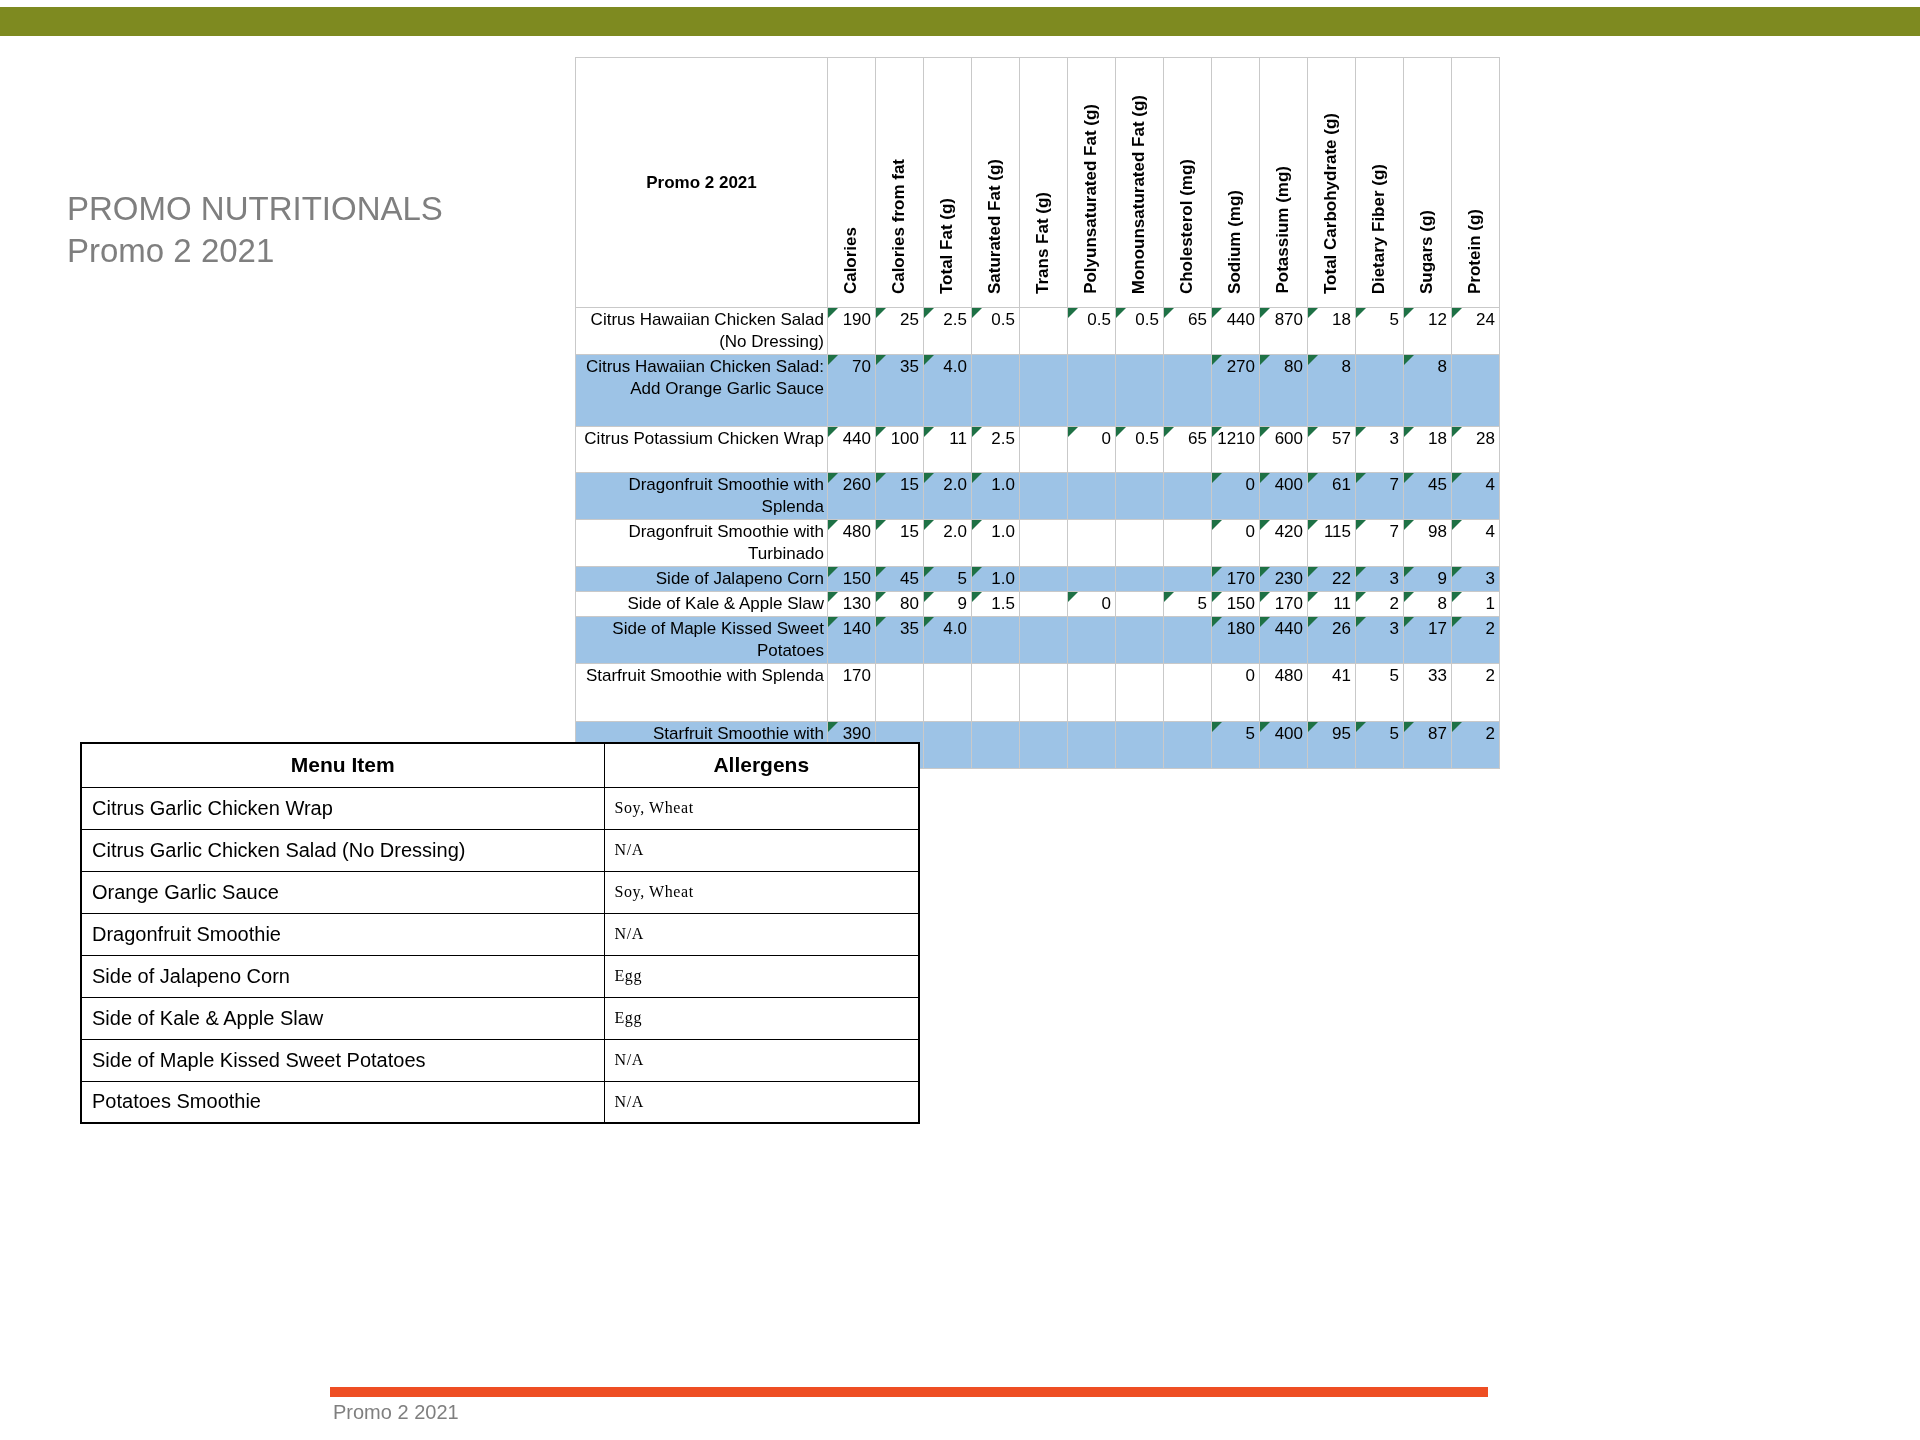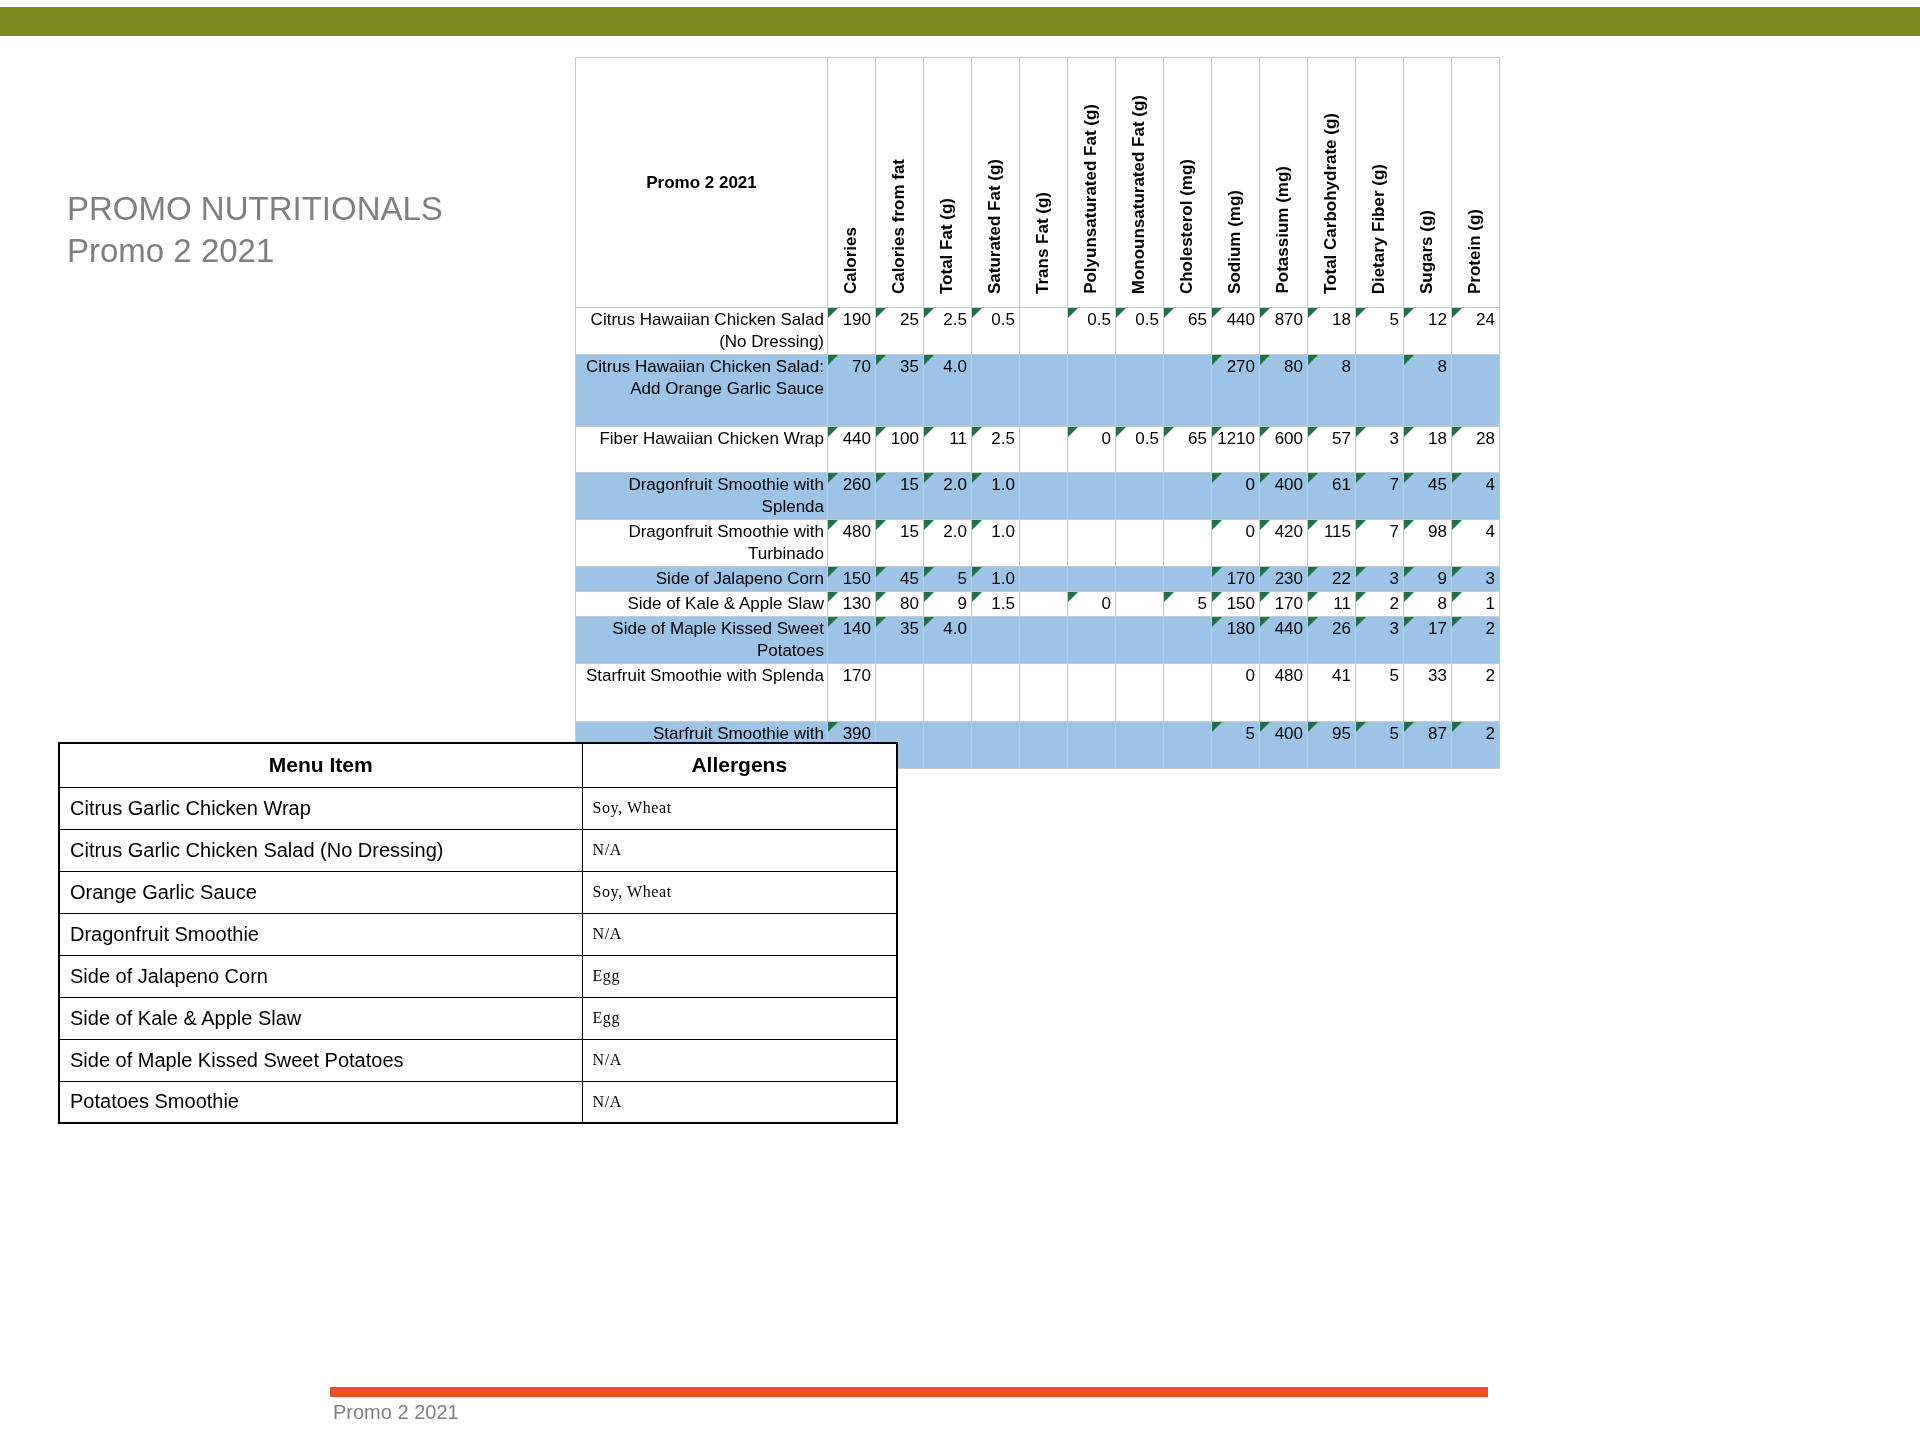--- a/index.html
+++ b/index.html
@@ -30,21 +30,21 @@
   }
   #ntable th.rname { font-weight:normal; text-align:right; vertical-align:top;
                      padding:1px 3px 1px 2px; line-height:22px; }
   #ntable td.num { position:relative; text-align:right; vertical-align:top;
                    padding:1px 4px 1px 1px; line-height:21px; }
   #ntable tr.shaded { background:var(--blue); }
   .mk { position:absolute; left:0; top:0; width:0; height:0;
         border:5px solid transparent; border-top-color:var(--green); border-left-color:var(--green); }
 
   
-  .atable-wrap { position:absolute; left:58px; top:742px; }
+  .atable-wrap { position:absolute; left:80px; top:742px; }
   #atable { border-collapse:collapse; table-layout:fixed; width:838px; border:2px solid #000; background:#fff; }
   #atable th, #atable td { border:1px solid #000; }
   #atable th { height:44px; font-size:21px; font-weight:bold; text-align:center; vertical-align:middle; }
   #atable td { height:42px; vertical-align:middle; padding-left:10px; }
   #atable td.item { font-size:20px; font-family:"Liberation Sans", sans-serif; }
   #atable td.allerg { font-size:16px; font-family:Liberation Serif, serif; letter-spacing:0.6px; }
 
   .footer-bar { position:absolute; left:330px; top:1387px; width:1158px; height:10px; background:var(--orange); }
   .footer-text { position:absolute; left:333px; top:1401px; font-size:20px; color:var(--gray); }
 </style>
@@ -122,21 +122,21 @@
             <td class="num"></td>
             <td class="num"></td>
             <td class="num"><i class="mk"></i>270</td>
             <td class="num"><i class="mk"></i>80</td>
             <td class="num"><i class="mk"></i>8</td>
             <td class="num"></td>
             <td class="num"><i class="mk"></i>8</td>
             <td class="num"></td>
           </tr>
           <tr class="" style="height:46px">
-            <th class="rname">Fiber Hawaiian Chicken Wrap</th>
+            <th class="rname">Citrus Potassium Chicken Wrap</th>
             <td class="num"><i class="mk"></i>440</td>
             <td class="num"><i class="mk"></i>100</td>
             <td class="num"><i class="mk"></i>11</td>
             <td class="num"><i class="mk"></i>2.5</td>
             <td class="num"></td>
             <td class="num"><i class="mk"></i>0</td>
             <td class="num"><i class="mk"></i>0.5</td>
             <td class="num"><i class="mk"></i>65</td>
             <td class="num"><i class="mk"></i>1210</td>
             <td class="num"><i class="mk"></i>600</td>

